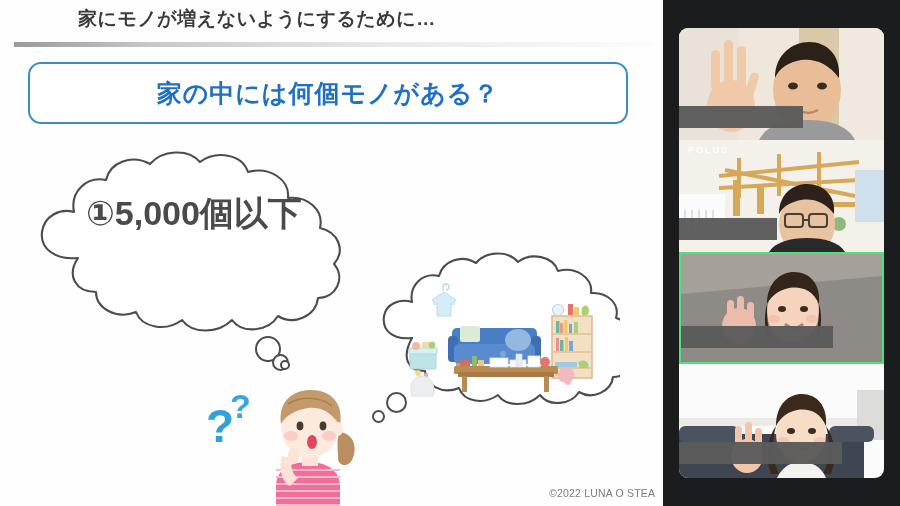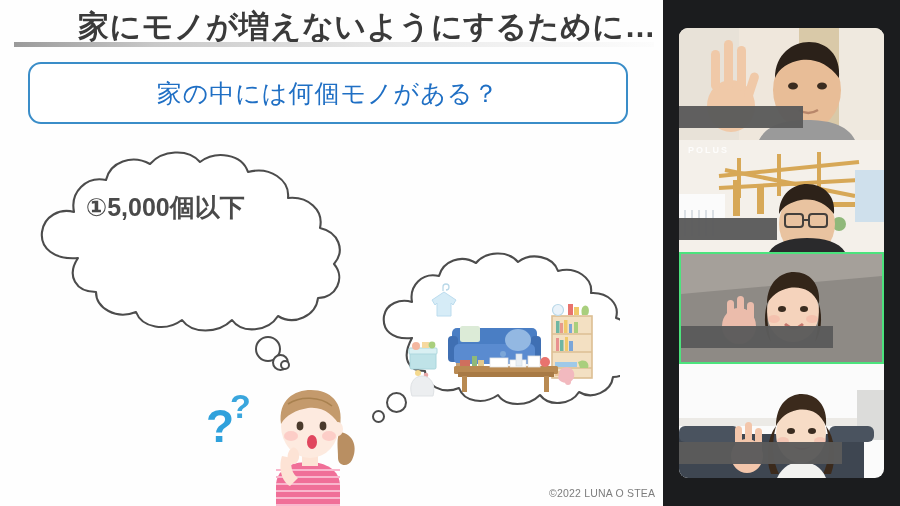--- a/index.html
+++ b/index.html
@@ -9,43 +9,43 @@
     font-family: "Liberation Sans", "DejaVu Sans", sans-serif;
     overflow: hidden;
   }
   #root { position: relative; width: 900px; height: 506px; background: #fefefe; }
 
   
   #slide { position: absolute; left: 0; top: 0; width: 663px; height: 506px; background: #fefefe; overflow: hidden; }
 
   #slide-title {
     position: absolute; left: 78px; top: 6px;
-    font-size: 31px; font-weight: bold; color: #3a3a3a;
+    font-size: 19px; font-weight: bold; color: #3a3a3a;
     letter-spacing: 0.5px; white-space: nowrap;
   }
   #title-rule {
     position: absolute; left: 14px; top: 42px; width: 640px; height: 5px;
     background: linear-gradient(to right, #9a9a9a 0%, #c9c9c9 22%, #eaeaea 60%, #fcfcfc 100%);
   }
 
   #question-box {
     position: absolute; left: 28px; top: 62px; width: 600px; height: 62px;
     border: 2.5px solid #3a8dc8; border-radius: 13px; background: #ffffff;
     display: flex; align-items: center; justify-content: center;
   }
-  #question-text { font-size: 25px; font-weight: normal; color: #1f6fc4; letter-spacing: 1px; white-space: nowrap; }
+  #question-text { font-size: 25px; font-weight: bold; color: #1f6fc4; letter-spacing: 1px; white-space: nowrap; }
 
   
   .cloud-svg { position: absolute; }
   #cloud-left { left: 18px; top: 148px; }
   #cloud-right { left: 368px; top: 252px; }
 
   #options {
     position: absolute; left: 86px; top: 192px;
-    font-size: 25px; font-weight: bold; color: #4a4a4a; line-height: 1.26;
+    font-size: 34px; font-weight: bold; color: #4a4a4a; line-height: 1.26;
     white-space: nowrap;
   }
   .opt-line { display: block; }
 
   
   .bub { position: absolute; border: 2px solid #4c4c4c; border-radius: 50%; background: #fff; }
   #bub-l1 { left: 255px; top: 336px; width: 26px; height: 26px; }
   #bub-l2 { left: 272px; top: 354px; width: 17px; height: 17px; }
   #bub-l3 { left: 280px; top: 360px; width: 10px; height: 10px; }
   

